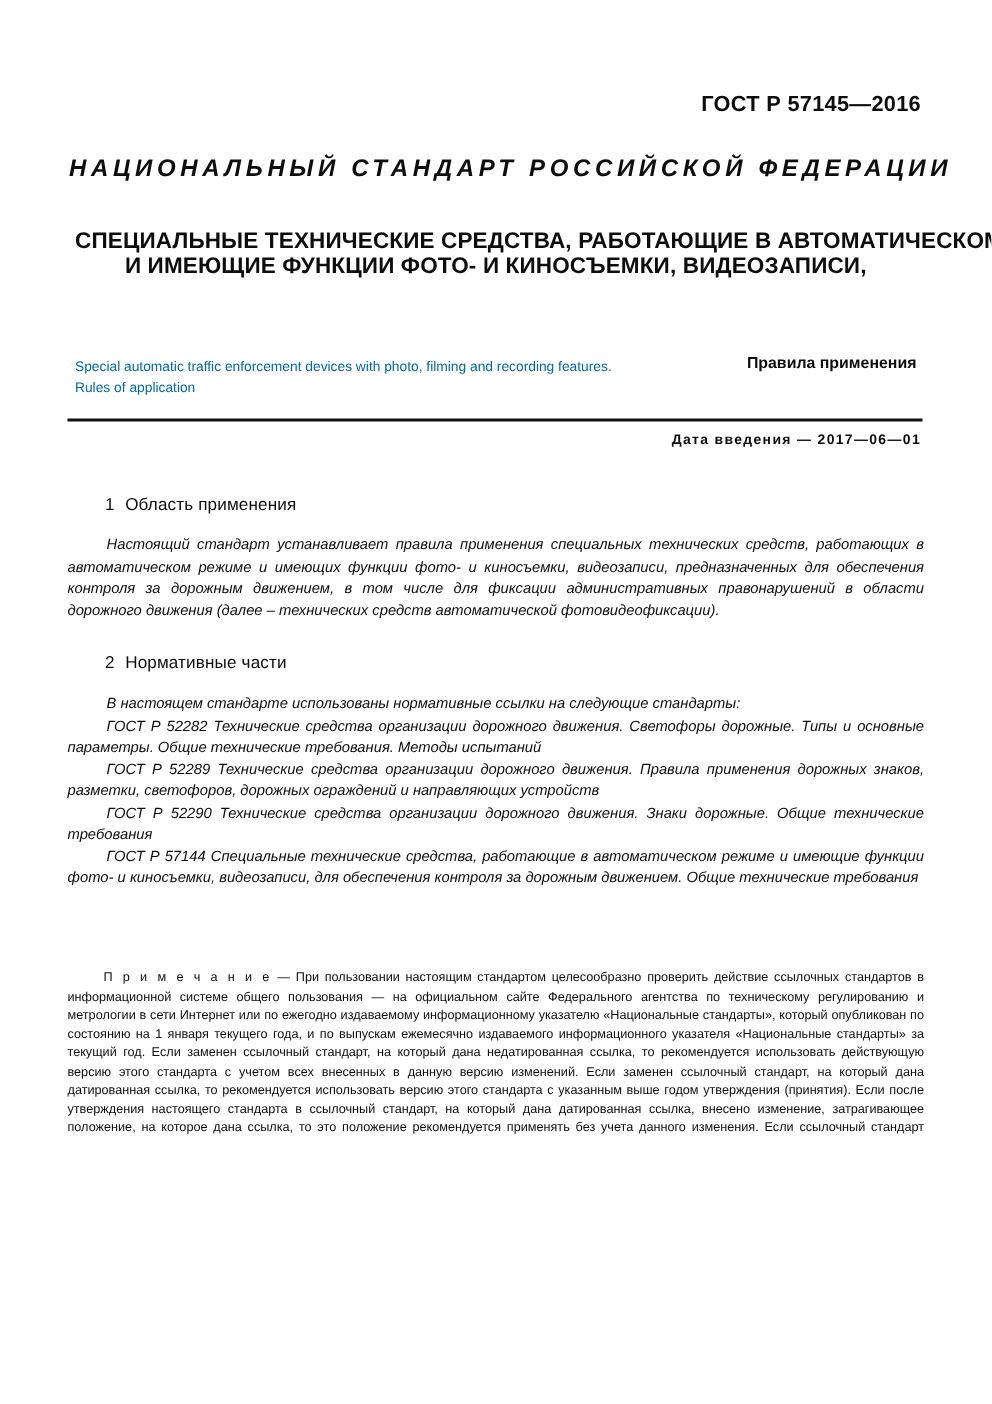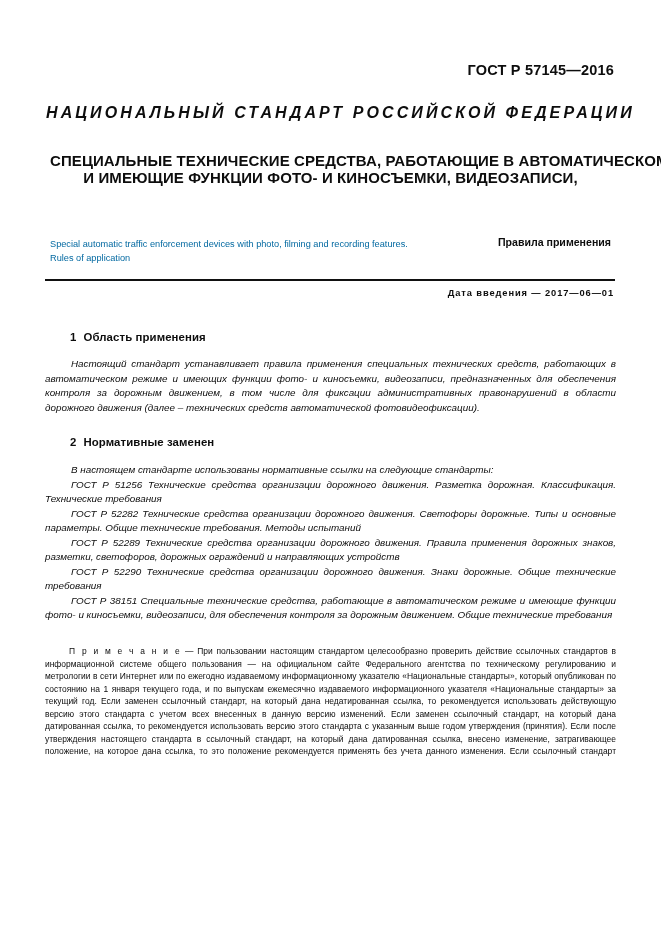--- a/index.html
+++ b/index.html
@@ -105,21 +105,21 @@
     font-weight: bold;
     letter-spacing: 0.9px;
     white-space: nowrap;
   }
 
   
   .section-heading {
     position: absolute;
     left: 70px;
     font-size: 11.4px;
-    font-weight: bold;
+    font-weight: normal;
     letter-spacing: 0.1px;
     white-space: nowrap;
   }
   .heading-1 { top: 331px; }
   .heading-2 { top: 436px; }
   .section-heading .num { margin-right: 7px; }
 
   
   .body-block {
     position: absolute;
@@ -203,30 +203,29 @@
 
   <div class="section-heading heading-1">
     <span class="num">1</span><span>Область применения</span>
   </div>
 
   <div class="body-block block-scope">
     <p class="indent">Настоящий стандарт устанавливает правила применения специальных технических средств, работающих в автоматическом режиме и имеющих функции фото- и киносъемки, видеозаписи, предназначенных для обеспечения контроля за дорожным движением, в том числе для фиксации административных правонарушений в области дорожного движения (далее – технических средств автоматической фотовидеофиксации).</p>
   </div>
 
   <div class="section-heading heading-2">
-    <span class="num">2</span><span>Нормативные заменен</span>
+    <span class="num">2</span><span>Нормативные части</span>
   </div>
 
   <div class="body-block block-refs">
     <p class="indent">В настоящем стандарте использованы нормативные ссылки на следующие стандарты:</p>
-    <p class="indent">ГОСТ Р 51256 Технические средства организации дорожного движения. Разметка дорожная. Классификация. Технические требования</p>
     <p class="indent">ГОСТ Р 52282 Технические средства организации дорожного движения. Светофоры дорожные. Типы и основные параметры. Общие технические требования. Методы испытаний</p>
     <p class="indent">ГОСТ Р 52289 Технические средства организации дорожного движения. Правила применения дорожных знаков, разметки, светофоров, дорожных ограждений и направляющих устройств</p>
     <p class="indent">ГОСТ Р 52290 Технические средства организации дорожного движения. Знаки дорожные. Общие технические требования</p>
-    <p class="indent">ГОСТ Р 38151 Специальные технические средства, работающие в автоматическом режиме и имеющие функции фото- и киносъемки, видеозаписи, для обеспечения контроля за дорожным движением. Общие технические требования</p>
+    <p class="indent">ГОСТ Р 57144 Специальные технические средства, работающие в автоматическом режиме и имеющие функции фото- и киносъемки, видеозаписи, для обеспечения контроля за дорожным движением. Общие технические требования</p>
   </div>
 
   <div class="note-block">
     <p><span class="note-label">П р и м е ч а н и е</span><span> — </span><span>При пользовании настоящим стандартом целесообразно проверить действие ссылочных стандартов в информационной системе общего пользования — на официальном сайте Федерального агентства по техническому регулированию и метрологии в сети Интернет или по ежегодно издаваемому информационному указателю «Национальные стандарты», который опубликован по состоянию на 1 января текущего года, и по выпускам ежемесячно издаваемого информационного указателя «Национальные стандарты» за текущий год. Если заменен ссылочный стандарт, на который дана недатированная ссылка, то рекомендуется использовать действующую версию этого стандарта с учетом всех внесенных в данную версию изменений. Если заменен ссылочный стандарт, на который дана датированная ссылка, то рекомендуется использовать версию этого стандарта с указанным выше годом утверждения (принятия). Если после утверждения настоящего стандарта в ссылочный стандарт, на который дана датированная ссылка, внесено изменение, затрагивающее положение, на которое дана ссылка, то это положение рекомендуется применять без учета данного изменения. Если ссылочный стандарт отменен без замены, то положение, в котором дана ссылка на него, рекомендуется применять в части, не затрагивающей эту ссылку.</span></p>
   </div>
 
   <div class="rule rule-bottom"></div>
 
   <div class="official-edition">Издание официальное</div>
 

